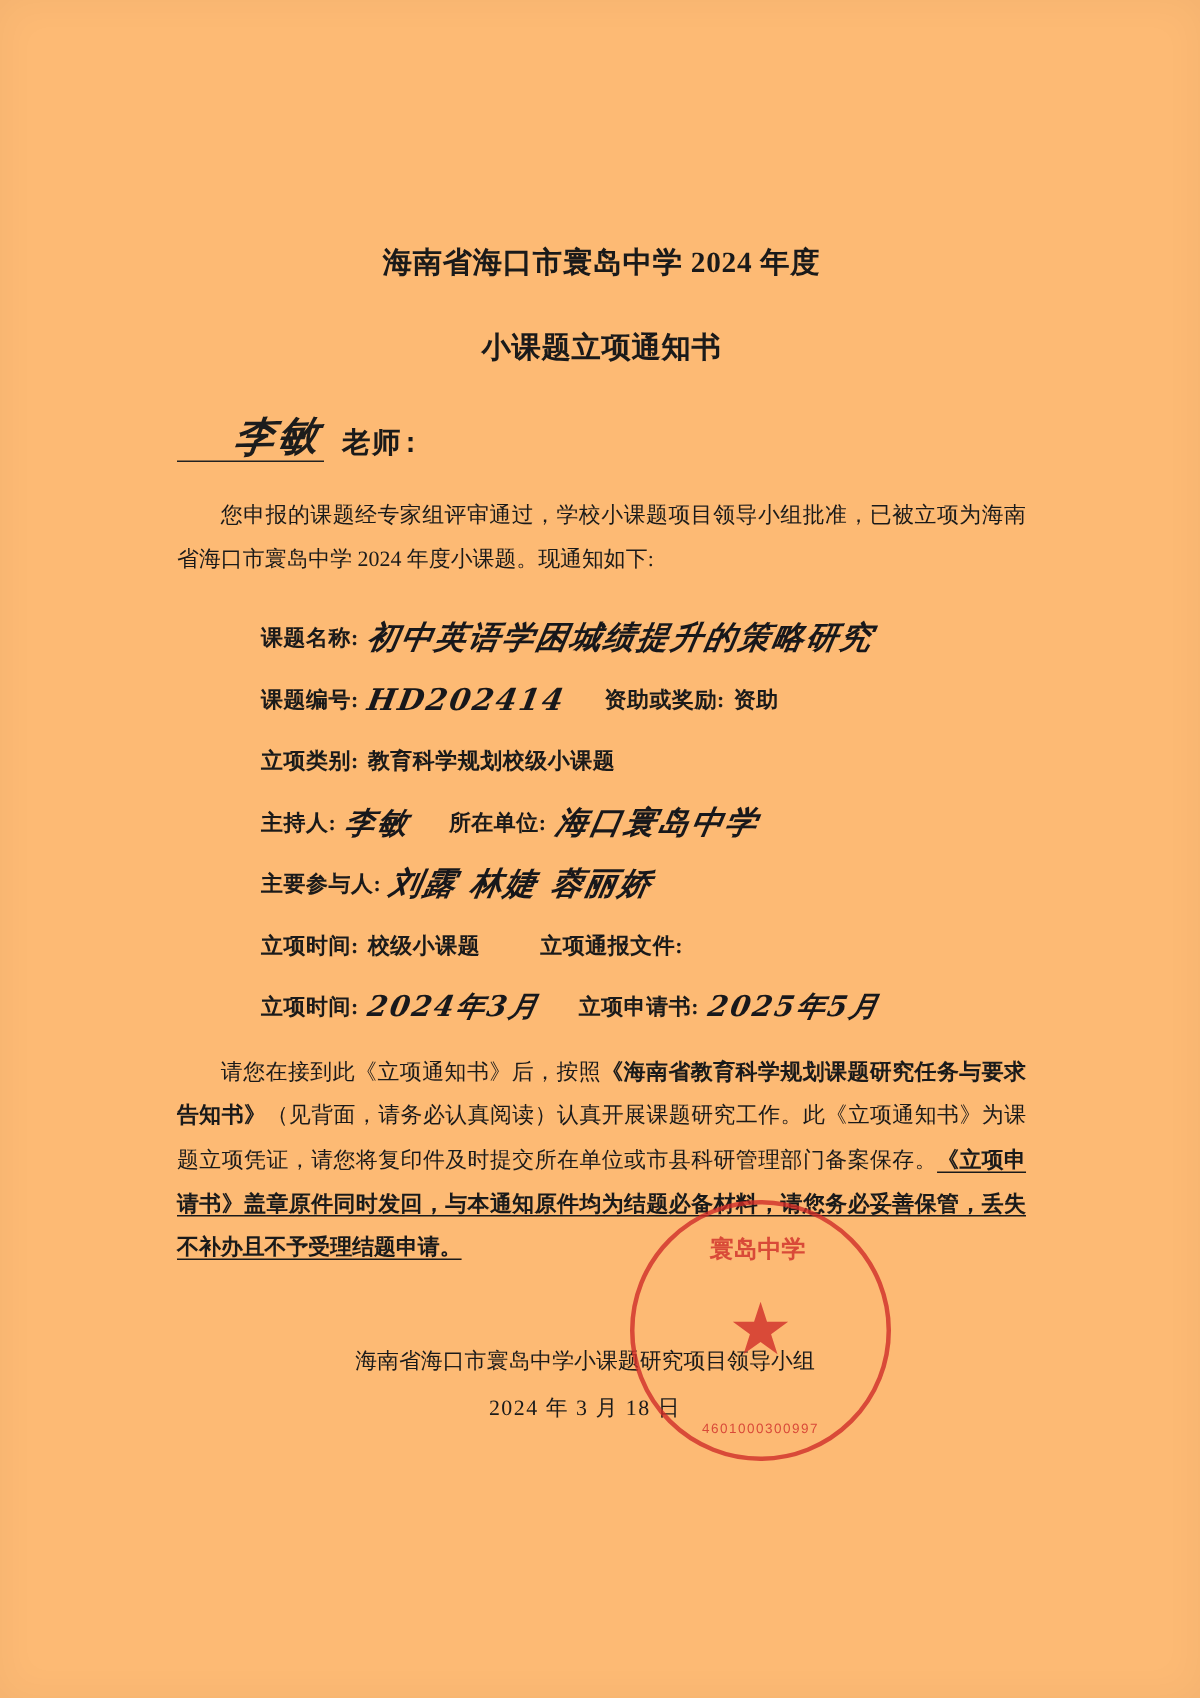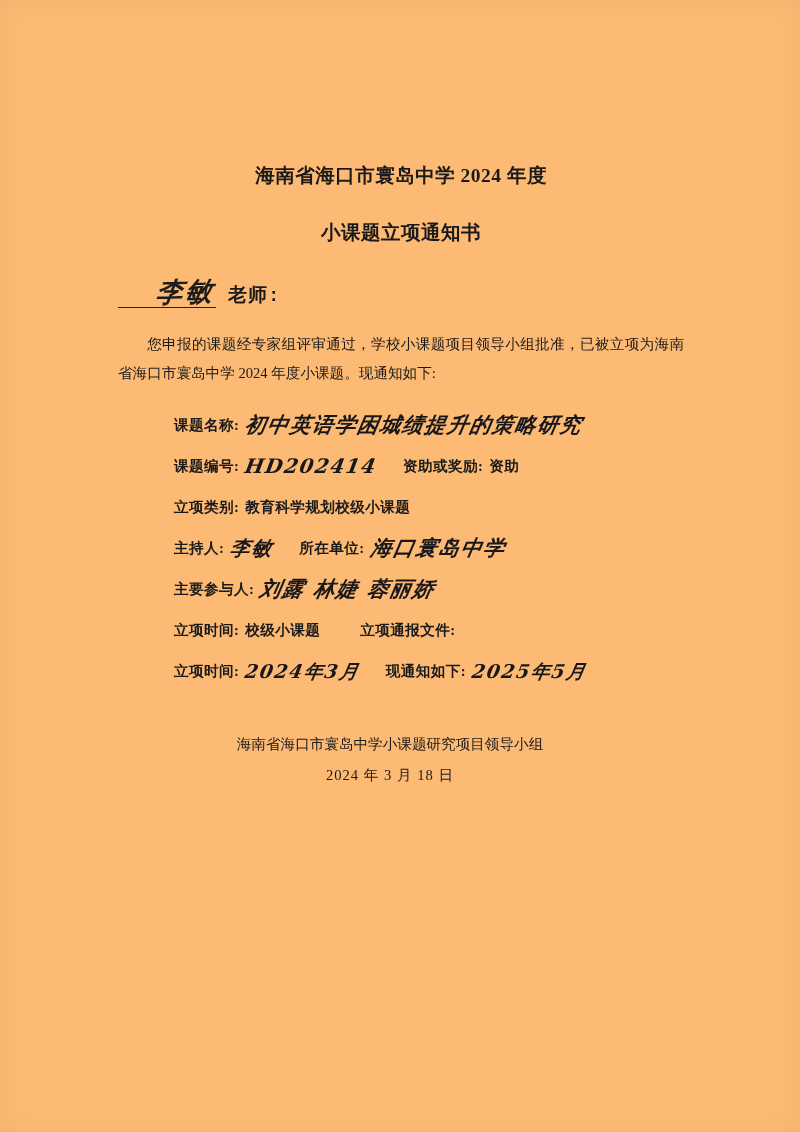--- a/index.html
+++ b/index.html
@@ -252,28 +252,38 @@
       <div class="field-row">
         <span class="field-label">立项时间:</span>
         <span class="field-value printed">校级小课题</span>
         <span class="field-label gap-xl">立项通报文件:</span>
         <span class="field-value printed"></span>
       </div>
 
       <div class="field-row">
         <span class="field-label">立项时间:</span>
         <span class="field-value hand h3">2024年3月</span>
-        <span class="field-label gap-l">现通知如下:</span>
+        <span class="field-label gap-l">立项申请书:</span>
         <span class="field-value hand h3">2025年5月</span>
       </div>
 
     </div>
 
+    <div class="closing">
+      <span>请您在接到此《立项通知书》后，按照</span><b>《海南省教育科学规划课题研究任务与要求告知书》</b><span>（见背面，请务必认真阅读）认真开展课题研究工作。此《立项通知书》为课题立项凭证，请您将复印件及时提交所在单位或市县科研管理部门备案保存。</span><b class="u">《立项申请书》盖章原件同时发回，与本通知原件均为结题必备材料，请您务必妥善保管，丢失不补办且不予受理结题申请。</b>
+    </div>
 
     <div class="signature-block">
       <div>海南省海口市寰岛中学小课题研究项目领导小组</div>
       <div class="sig-date">2024 年 3 月 18 日</div>
     </div>
 
   </div>
 
+  <div class="seal">
+    <div class="seal-ring-text">
+      <span style="transform: translate(-34px,-64px);">寰岛中学</span>
+    </div>
+    <div class="star">★</div>
+    <div class="seal-bottom-text">4601000300997</div>
+  </div>
 
 </div>
 
 </body></html>

